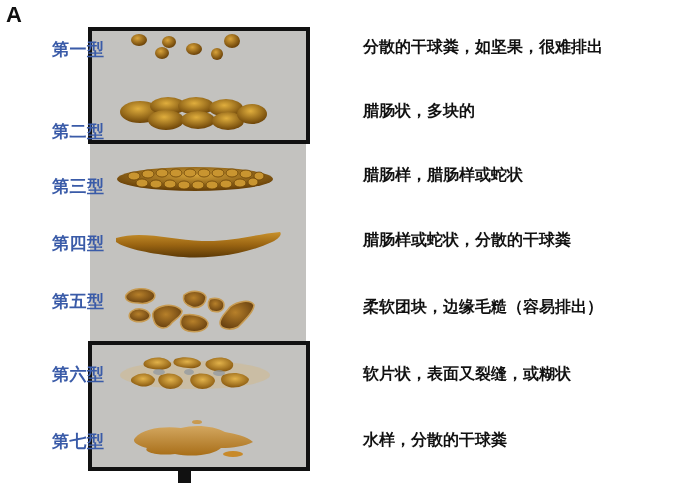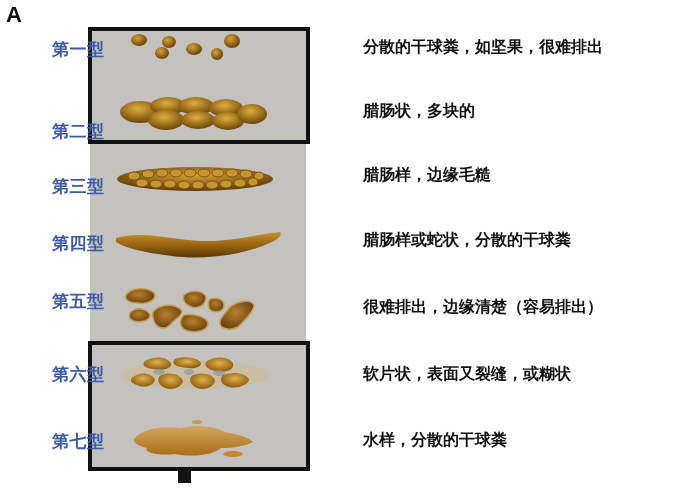--- a/index.html
+++ b/index.html
@@ -156,17 +156,17 @@
 <div class="type-label" style="top:38px">第一型</div>
 <div class="type-label" style="top:120px">第二型</div>
 <div class="type-label" style="top:175px">第三型</div>
 <div class="type-label" style="top:232px">第四型</div>
 <div class="type-label" style="top:290px">第五型</div>
 <div class="type-label" style="top:363px">第六型</div>
 <div class="type-label" style="top:430px">第七型</div>
 
 <div class="desc" style="top:37px">分散的干球粪，如坚果，很难排出</div>
 <div class="desc" style="top:101px">腊肠状，多块的</div>
-<div class="desc" style="top:165px">腊肠样，边缘毛糙</div>
+<div class="desc" style="top:165px">腊肠样，腊肠样或蛇状</div>
 <div class="desc" style="top:230px">腊肠样或蛇状，分散的干球粪</div>
-<div class="desc" style="top:297px">很难排出，边缘清楚（容易排出）</div>
+<div class="desc" style="top:297px">柔软团块，边缘毛糙（容易排出）</div>
 <div class="desc" style="top:364px">软片状，表面又裂缝，或糊状</div>
 <div class="desc" style="top:430px">水样，分散的干球粪</div>
 
 </body></html>

